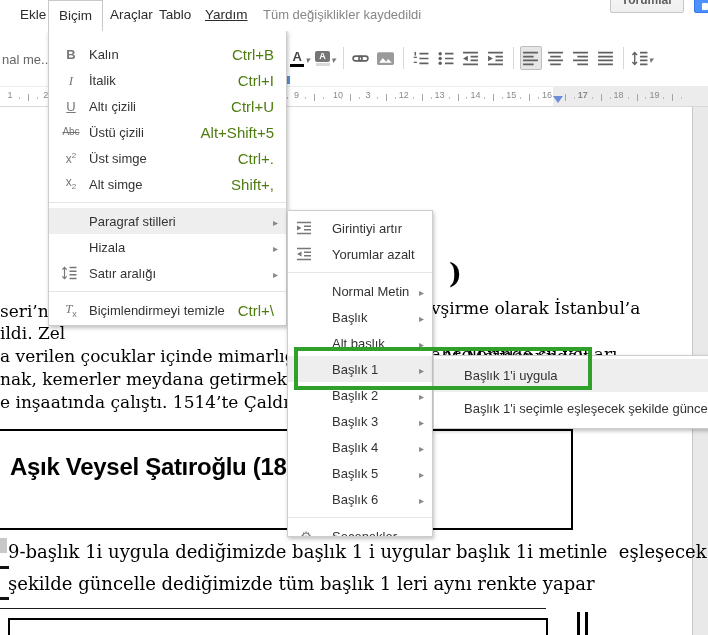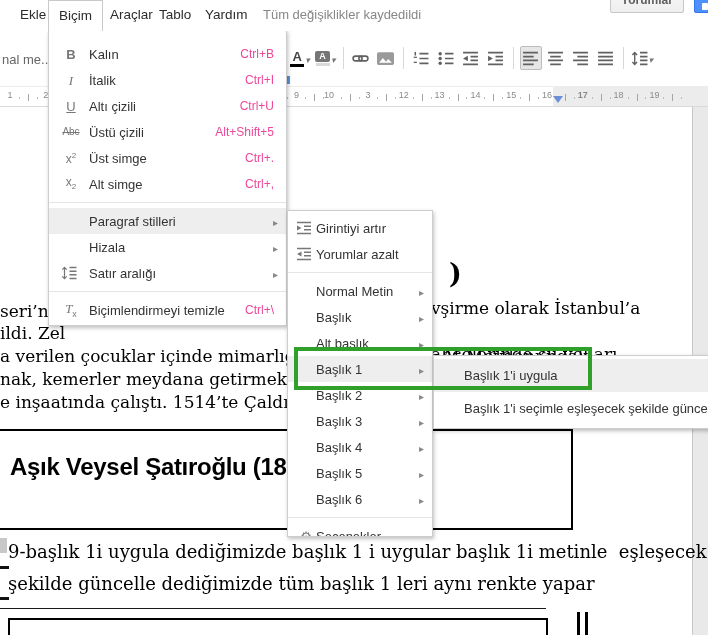--- a/index.html
+++ b/index.html
@@ -75,24 +75,24 @@
   .ic-underline{text-decoration:underline;font-size:13px;}
   .ic-strike{text-decoration:line-through;font-size:10px;}
   .ic-script{font-size:12px;}
   .ic-script sup{font-size:8px;}
   .ic-script sub{font-size:8px;}
   .ic-clear{font-style:italic;font-family:"Liberation Serif",serif;font-size:13px;}
   .ic-clear sub{font-size:9px;font-style:normal;font-family:"Liberation Sans",sans-serif;}
   .gear{font-size:13px;}
   .mi-svg{position:absolute;left:12px;top:5px;width:16px;height:16px;}
   .mi-label{margin-left:40px;}
-  .menu-styles .mi-label{margin-left:28px;text-align:center;}
+  .menu-styles .mi-label{margin-left:44px;text-align:center;}
   .menu-h1 .mi-label{margin-left:30px;}
   .menu-h1 .mrow{height:33px;}
-  .mi-short{position:absolute;right:12px;color:#ec4899;font-size:12px;}
+  .mi-short{position:absolute;right:12px;color:#4d7c0f;font-size:15px;}
   .mi-arrow{position:absolute;right:8px;}
   .mi-arrow::after{content:"▸";color:#888;font-size:10px;}
   
   .green-box{position:absolute;left:294px;top:347px;width:298px;height:43px;border:4px solid #2fa12b;
              box-sizing:border-box;z-index:40;}
 </style>
 </head>
 <body>
 
 <div class="screen">
@@ -247,21 +247,21 @@
         <i class="rdot" style="left: 233.75px;"></i>
         <i class="rdot" style="left: 251.65px;"></i>
         <span class="rnum" style="left: 260.6px;">8</span>
         <i class="rbar" style="left: 278.5px;"></i>
         <i class="rdot" style="left: 269.55px;"></i>
         <i class="rdot" style="left: 287.45px;"></i>
         <span class="rnum" style="left: 296.4px;">9</span>
         <i class="rbar" style="left: 314.3px;"></i>
         <i class="rdot" style="left: 305.35px;"></i>
         <i class="rdot" style="left: 323.25px;"></i>
-        <span class="rnum" style="left: 329px;">10</span>
+        <span class="rnum" style="left: 338px;">10</span>
         <i class="rbar" style="left: 350.1px;"></i>
         <i class="rdot" style="left: 341.15px;"></i>
         <i class="rdot" style="left: 359.05px;"></i>
         <span class="rnum" style="left: 368px;">3</span>
         <i class="rbar" style="left: 385.9px;"></i>
         <i class="rdot" style="left: 376.95px;"></i>
         <i class="rdot" style="left: 394.85px;"></i>
         <span class="rnum" style="left: 403.8px;">12</span>
         <i class="rbar" style="left: 421.7px;"></i>
         <i class="rdot" style="left: 412.75px;"></i>
@@ -321,21 +321,21 @@
       <span class="mi-short">Alt+Shift+5</span>
     </div>
     <div class="mrow">
       <span class="mi-ic ic-script"><span>x</span><sup>2</sup></span>
       <span class="mi-label">Üst simge</span>
       <span class="mi-short">Ctrl+.</span>
     </div>
     <div class="mrow">
       <span class="mi-ic ic-script"><span>x</span><sub>2</sub></span>
       <span class="mi-label">Alt simge</span>
-      <span class="mi-short">Ctrl+,</span>
+      <span class="mi-short">Shift+,</span>
     </div>
     <div class="msep"></div>
     <div class="mrow hl">
       <span class="mi-label">Paragraf stilleri</span>
       <span class="mi-arrow"></span>
     </div>
     <div class="mrow">
       <span class="mi-label">Hizala</span>
       <span class="mi-arrow"></span>
     </div>
@@ -424,21 +424,21 @@
     </div>
   </div>
 
   <div class="green-box"></div>
 
   <div class="menubar">
     <span class="mb-item" style="left:20px;">Ekle</span>
     <span class="mb-tab">Biçim</span>
     <span class="mb-item" style="left:110px;">Araçlar</span>
     <span class="mb-item" style="left:159px;">Tablo</span>
-    <span class="mb-item" style="left:205px;">Yardım</span>
+    <span class="mb-item" style="left:205px;text-decoration:underline;">Yardım</span>
     <span class="save-status">Tüm değişiklikler kaydedildi</span>
     <span class="btn-comments">Yorumlar</span>
     <span class="btn-share">
         <i class="share-glyph"></i>
       </span>
   </div>
 
 </div>
 
 </body></html>

